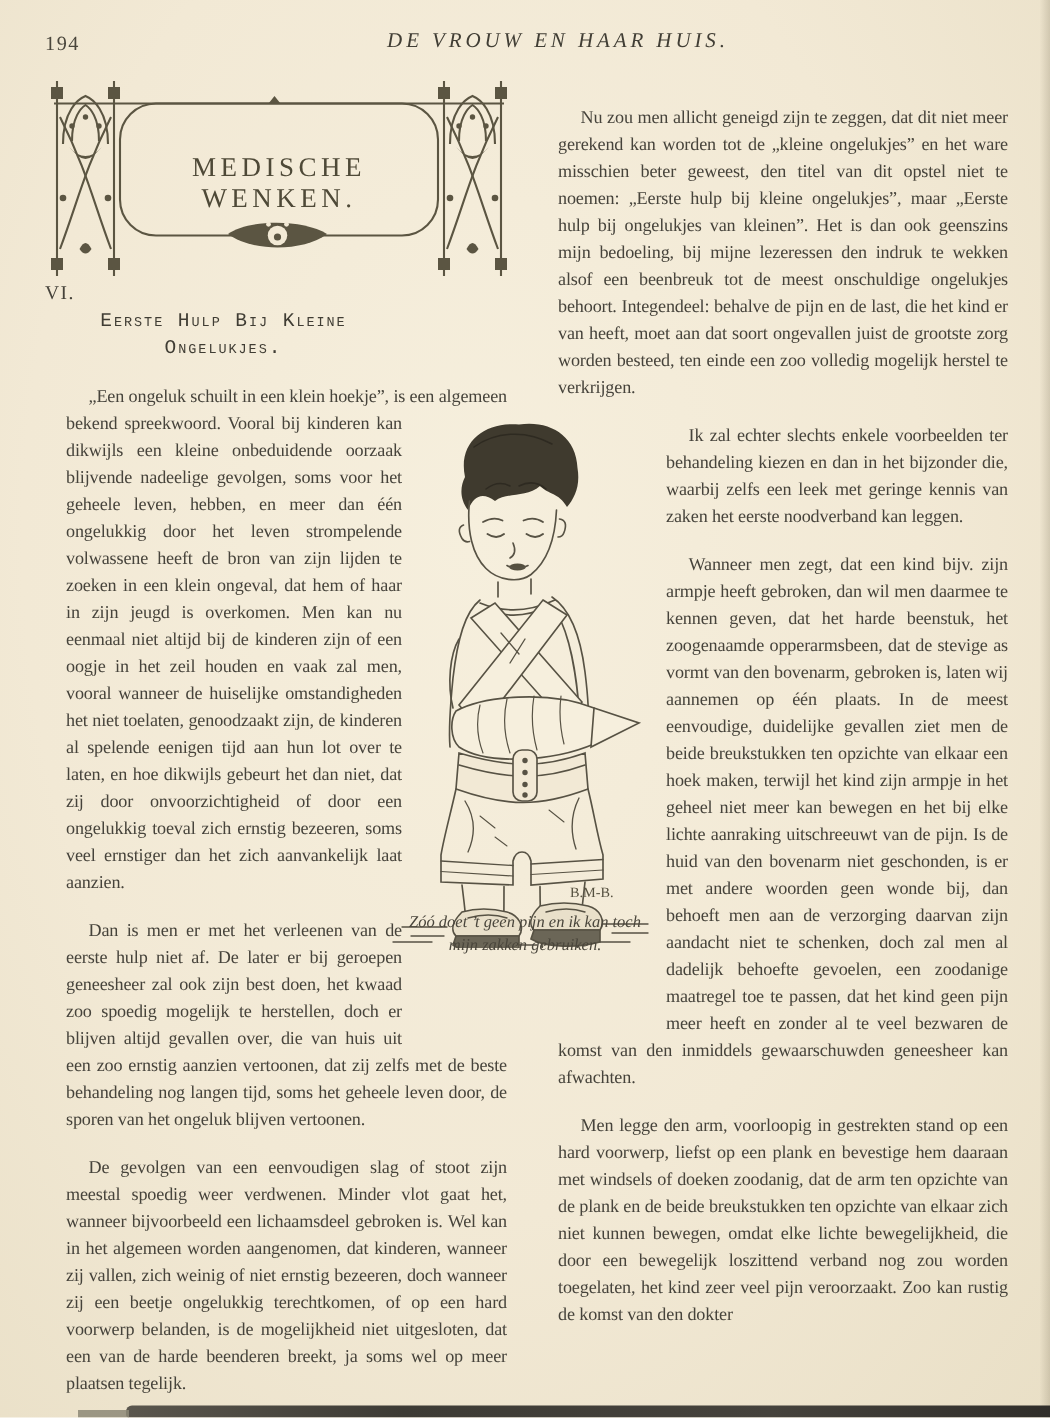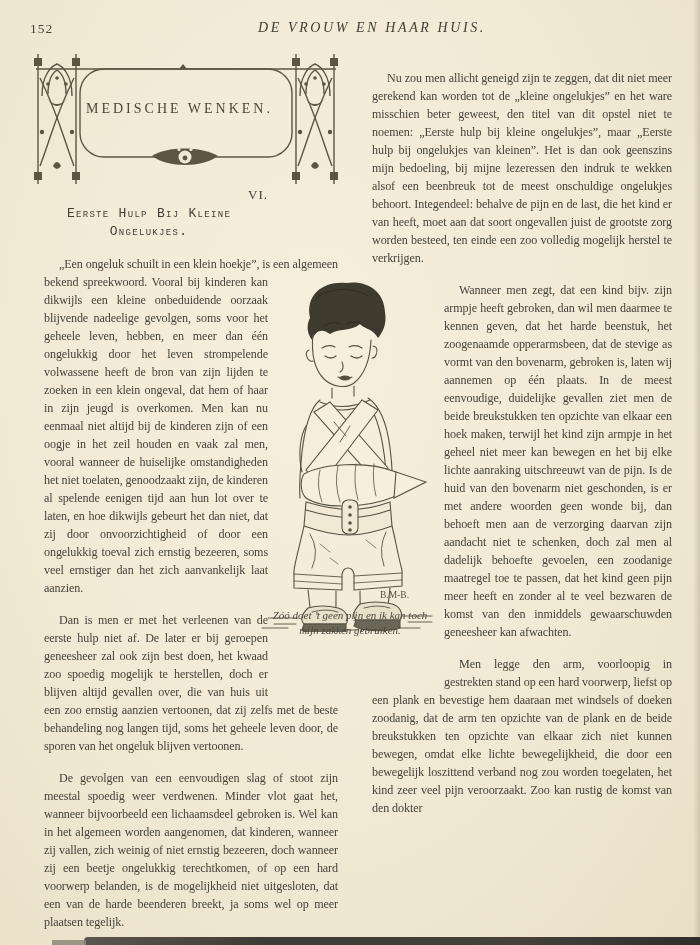--- a/index.html
+++ b/index.html
@@ -9,48 +9,48 @@
     font-family:"Liberation Serif", serif;
     color:#45423a;
   }
   
   .page-num{position:absolute;left:30px;top:21px;font-size:13.5px;letter-spacing:1px;color:#4a463c;}
   .journal-title{position:absolute;left:0;right:0;top:20px;text-align:center;font-style:italic;
     font-size:14px;letter-spacing:2.6px;color:#413e35;padding-left:44px;}
   
   .masthead{position:absolute;left:28px;top:54px;width:316px;height:132px;}
   .masthead svg{position:absolute;left:0;top:0;}
-  .masthead-title{position:absolute;left:58px;right:58px;top:47px;
-    font-size:14px;letter-spacing:3px;color:#4e4937;}
+  .masthead-title{position:absolute;left:58px;right:58px;top:47px;text-align:center;
+    font-size:18px;letter-spacing:3px;color:#4e4937;}
   
   .col{position:absolute;text-align:justify;font-size:12.1px;line-height:18px;letter-spacing:-0.1px;color:#46433b;}
   .col p{margin:14px;text-indent:15px;}
   .col-left{left:30px;top:186px;width:322px;}
   .col-right{left:358px;top:55px;width:328px;}
   .wrap-spacer-left{float:right;width:84px;height:502px;shape-outside:inset(104px 0 0 0);}
   .wrap-spacer-right{float:left;width:86px;height:633px;shape-outside:inset(226px 0 0 0);}
-  .sec-num{text-align:right;text-indent:0;font-size:13px;letter-spacing:1px;margin:0 84px 1px 0;}
+  .sec-num{text-align:left;text-indent:0;font-size:13px;letter-spacing:1px;margin:0 84px 1px 0;}
   .sec-title{text-align:center;text-indent:0;font-variant:small-caps;font-size:13px;
     letter-spacing:1.3px;margin:0 84px 3px 0;color:#403d34;font-family:Liberation Mono, monospace;}
   
   .illus{position:absolute;left:250px;top:276px;width:192px;height:356px;}
   .illus-caption{position:absolute;left:264px;top:608px;width:172px;text-align:center;
     font-style:italic;font-size:11px;line-height:14.5px;color:#4a463c;}
   
   .edge-right{position:absolute;right:0;top:0;bottom:0;width:7px;
     background:linear-gradient(90deg, rgba(0,0,0,0), rgba(110,100,75,.22));}
   .scan-strip-main{position:absolute;bottom:0;left:84px;right:0;height:8px;
     background:linear-gradient(90deg,#5a564d,#3d3b35 30%,#45423c 70%,#302e2a);
     border-radius:4px 0 0 2px;}
   .scan-strip-small{position:absolute;bottom:0;left:52px;width:34px;height:5px;background:#8d8877;opacity:.85;}
 </style>
 </head>
 <body>
 
-<div class="page-num">152</div>
+<div class="page-num">194</div>
 <div class="journal-title">DE VROUW EN HAAR HUIS.</div>
 
 <div class="masthead">
   <svg width="316" height="132" viewBox="0 0 316 132">
     <g stroke="#5b5542" stroke-width="1.4" fill="none">
 
       <line x1="8" y1="15" x2="308" y2="15"></line>
       <path d="M155,10 l4,5 l-8,0 z" fill="#5b5542" stroke="none"></path>
 
       <rect x="52" y="15" width="212" height="88" rx="24" ry="24"></rect>
@@ -122,20 +122,21 @@
   <div class="sec-num">VI.</div>
   <div class="sec-title">Eerste Hulp Bij Kleine Ongelukjes.</div>
   <p>„Een ongeluk schuilt in een klein hoekje”, is een algemeen bekend spreekwoord. Vooral bij kinderen kan dikwijls een kleine onbeduidende oorzaak blijvende nadeelige gevolgen, soms voor het geheele leven, hebben, en meer dan één ongelukkig door het leven strompelende volwassene heeft de bron van zijn lijden te zoeken in een klein ongeval, dat hem of haar in zijn jeugd is overkomen. Men kan nu eenmaal niet altijd bij de kinderen zijn of een oogje in het zeil houden en vaak zal men, vooral wanneer de huiselijke omstandigheden het niet toelaten, genoodzaakt zijn, de kinderen al spelende eenigen tijd aan hun lot over te laten, en hoe dikwijls gebeurt het dan niet, dat zij door onvoorzichtigheid of door een ongelukkig toeval zich ernstig bezeeren, soms veel ernstiger dan het zich aanvankelijk laat aanzien.</p>
   <p>Dan is men er met het verleenen van de eerste hulp niet af. De later er bij geroepen geneesheer zal ook zijn best doen, het kwaad zoo spoedig mogelijk te herstellen, doch er blijven altijd gevallen over, die van huis uit een zoo ernstig aanzien vertoonen, dat zij zelfs met de beste behandeling nog langen tijd, soms het geheele leven door, de sporen van het ongeluk blijven vertoonen.</p>
   <p>De gevolgen van een eenvoudigen slag of stoot zijn meestal spoedig weer verdwenen. Minder vlot gaat het, wanneer bijvoorbeeld een lichaamsdeel gebroken is. Wel kan in het algemeen worden aangenomen, dat kinderen, wanneer zij vallen, zich weinig of niet ernstig bezeeren, doch wanneer zij een beetje ongelukkig terechtkomen, of op een hard voorwerp belanden, is de mogelijkheid niet uitgesloten, dat een van de harde beenderen breekt, ja soms wel op meer plaatsen tegelijk.</p>
 </div>
 
 <div class="col col-right">
   <div class="wrap-spacer-right"></div>
   <p>Nu zou men allicht geneigd zijn te zeggen, dat dit niet meer gerekend kan worden tot de „kleine ongelukjes” en het ware misschien beter geweest, den titel van dit opstel niet te noemen: „Eerste hulp bij kleine ongelukjes”, maar „Eerste hulp bij ongelukjes van kleinen”. Het is dan ook geenszins mijn bedoeling, bij mijne lezeressen den indruk te wekken alsof een beenbreuk tot de meest onschuldige ongelukjes behoort. Integendeel: behalve de pijn en de last, die het kind er van heeft, moet aan dat soort ongevallen juist de grootste zorg worden besteed, ten einde een zoo volledig mogelijk herstel te verkrijgen.</p>
+  <p>Ik zal echter slechts enkele voorbeelden ter behandeling kiezen en dan in het bijzonder die, waarbij zelfs een leek met geringe kennis van zaken het eerste noodverband kan leggen.</p>
   <p>Wanneer men zegt, dat een kind bijv. zijn armpje heeft gebroken, dan wil men daarmee te kennen geven, dat het harde beenstuk, het zoogenaamde opperarmsbeen, dat de stevige as vormt van den bovenarm, gebroken is, laten wij aannemen op één plaats. In de meest eenvoudige, duidelijke gevallen ziet men de beide breukstukken ten opzichte van elkaar een hoek maken, terwijl het kind zijn armpje in het geheel niet meer kan bewegen en het bij elke lichte aanraking uitschreeuwt van de pijn. Is de huid van den bovenarm niet geschonden, is er met andere woorden geen wonde bij, dan behoeft men aan de verzorging daarvan zijn aandacht niet te schenken, doch zal men al dadelijk behoefte gevoelen, een zoodanige maatregel toe te passen, dat het kind geen pijn meer heeft en zonder al te veel bezwaren de komst van den inmiddels gewaarschuwden geneesheer kan afwachten.</p>
   <p>Men legge den arm, voorloopig in gestrekten stand op een hard voorwerp, liefst op een plank en bevestige hem daaraan met windsels of doeken zoodanig, dat de arm ten opzichte van de plank en de beide breukstukken ten opzichte van elkaar zich niet kunnen bewegen, omdat elke lichte bewegelijkheid, die door een bewegelijk loszittend verband nog zou worden toegelaten, het kind zeer veel pijn veroorzaakt. Zoo kan rustig de komst van den dokter</p>
 </div>
 
 <div class="illus">
   <svg width="192" height="356" viewBox="0 0 192 356">
     <g stroke="#575244" stroke-width="1.1" fill="none" stroke-linecap="round">
 
       <path d="M60,42 C55,18 74,5 96,7 C116,4 134,14 135,36 C137,48 133,56 128,62
                C122,52 116,54 110,48 C101,56 88,52 80,58 C72,52 66,54 62,64 C56,56 57,48 60,42 Z" fill="#3f3a2e" stroke="none"></path>

